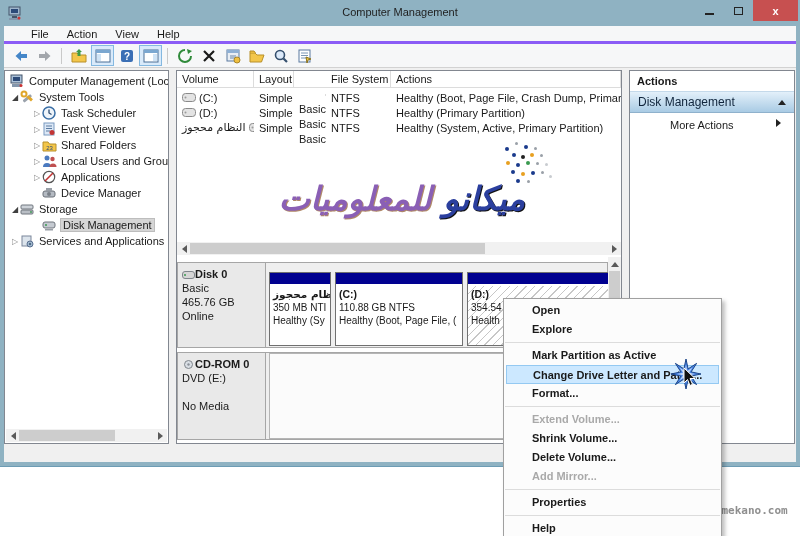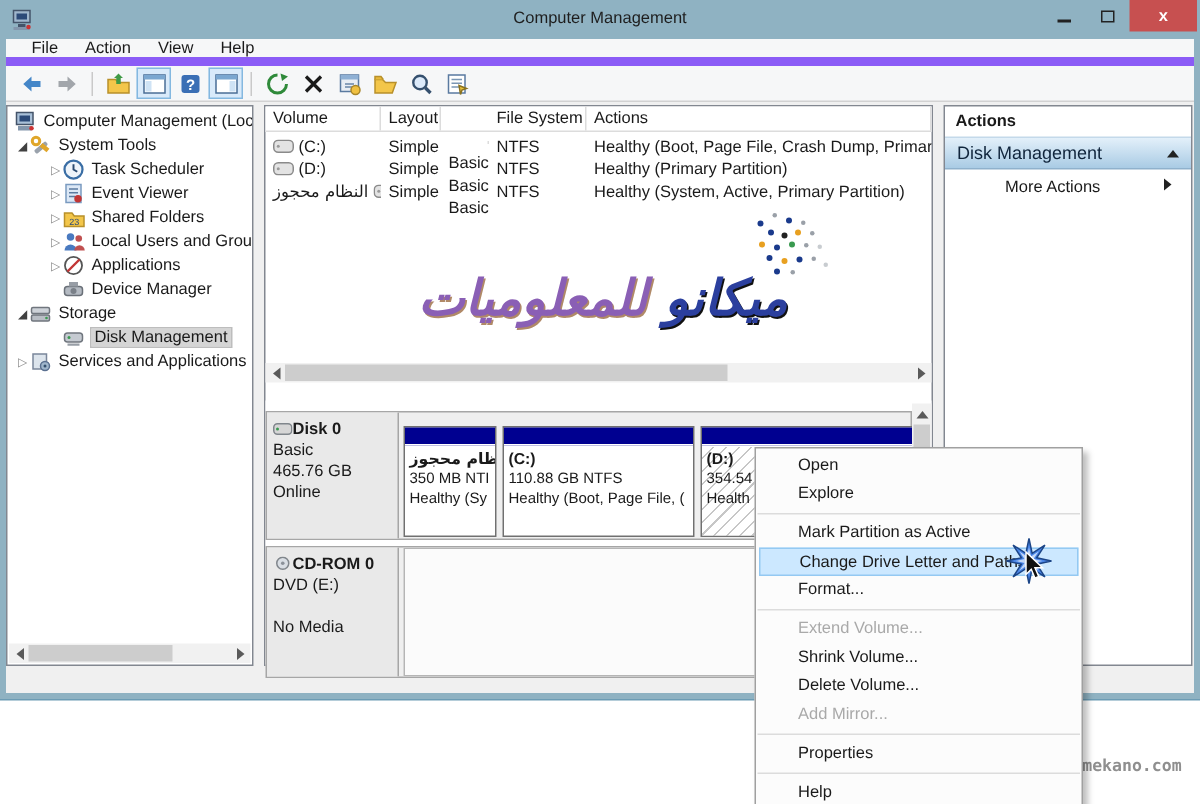--- a/index.html
+++ b/index.html
@@ -18,22 +18,22 @@
   .ctl { width:29px; height:21px; display:flex; align-items:center; justify-content:center;
          color:#222; font-size:11px; }
   .ctl .maxbox { width:9px; height:8px; border:1px solid #222; }
   .ctl .minbar { width:9px; height:2px; background:#222; margin-top:6px; }
   .ctl.close { width:45px; background:#c75050; color:#fff; font-weight:bold; }
 
   .window-body { position:absolute; left:4px; top:26px; width:792px; height:436px;
                  background:#f0f0f0; }
 
   .menubar { position:absolute; left:0; top:0; width:100%; height:18px;
-             background:#f6f7f8; border-bottom:6px solid #8b5cf6;
-             display:flex; align-items:center; padding-left:8px; }
+             background:#f6f7f8; border-bottom:3px solid #8b5cf6;
+             display:flex; align-items:center; padding-left:18px; }
   .menubar .mitem { padding:0 9px; height:18px; line-height:18px; }
 
   .toolbar { position:absolute; left:0; top:18px; width:100%; height:24px;
              background:#f6f7f8; border-bottom:1px solid #d2d2d2;
              display:flex; align-items:center; padding-left:5px; gap:1px; }
   .tbtn { width:23px; height:21px; display:flex; align-items:center; justify-content:center;
           border:1px solid transparent; }
   .tbtn.active { background:#d9eafa; border-color:#84b8e0; }
   .tsep { width:1px; height:16px; background:#c9c9c9; margin:0 4px; }
 
@@ -78,21 +78,21 @@
   
   .wm-dots { position:absolute; left:0; top:0; }
   .dot { position:absolute; border-radius:50%; }
   .wm-ar { position:absolute; left:60px; top:108px; width:330px; text-align:center;
            font-family:"DejaVu Sans",sans-serif; font-size:33px; font-weight:bold;
            font-style:italic; white-space:nowrap; }
   .wm-ar .w1 { color:#2b3f9e; text-shadow:1px 1px 0 #111; }
   .wm-ar .w2 { color:#8a5fb5; text-shadow:1px 1px 0 #b08968; }
 
   
-  .graph { position:absolute; left:0; top:184px; right:0; bottom:0; background:#fff;margin-top:12px; }
+  .graph { position:absolute; left:0; top:184px; right:0; bottom:0; background:#fff; }
   .drow { position:absolute; left:0; border:1px solid #a6a6a6; background:#efefef; }
   .dlabel { position:absolute; left:0; top:0; bottom:0; width:88px; background:#e9e9e9;
             border-right:1px solid #a6a6a6; padding:4px 3px 0 4px; line-height:14px; }
   .dlabel b { font-size:11px; }
   .part { position:absolute; top:9px; height:74px; border:1px solid #707070; background:#fff; }
   .pband { height:12px; background:#000090; border-bottom:1px solid #fff; }
   .pbody { position:absolute; left:0; right:0; top:13px; bottom:0; padding:2px 3px; line-height:13px;
            white-space:nowrap; overflow:hidden; font-size:10px; }
   .part.hatch .pbody { background:repeating-linear-gradient(135deg,#ffffff 0 5px,#c7c7c7 5px 6px); }
   .pname { font-weight:bold; font-size:10.5px; }
@@ -110,21 +110,21 @@
                   border-bottom:5px solid #222; margin-bottom:4px; }
   .amore { position:absolute; left:0; right:0; top:48px; height:17px; display:flex;
            align-items:flex-start; padding-left:40px; }
   .amore .tri-r { margin-left:auto; margin-right:9px; width:0; height:0;
                   border:4px solid transparent; border-left:5px solid #222; margin-top:0; }
 
   
   .ctxmenu { position:absolute; left:503px; top:298px; width:219px; height:245px;
              background:#fcfcfc; border:1px solid #a0a0a0; padding:2px 0;
              box-shadow:3px 3px 4px rgba(0,0,0,.25); z-index:50; }
-  .mi { height:19px; line-height:17px; padding:1px 26px 0 28px; white-space:nowrap; }
+  .mi { height:19px; line-height:17px; padding:1px 26px 0 28px; white-space:nowrap;font-weight:bold; }
   .mi.hl { background:#cce8ff; border:1px solid #94c9f2; margin:0 2px; padding-left:26px; }
   .mi.dis { color:#a9a9a9; }
   .msep { height:1px; background:#dcdcdc; margin:3px 1px; }
 
   
   .clickfx { position:absolute; left:668px; top:356px; z-index:60; }
   .cursor  { position:absolute; left:683px; top:367px; z-index:61; }
 
   
   .site-wm { position:absolute; left:695px; top:504px; font-family:"DejaVu Sans Mono",monospace;

